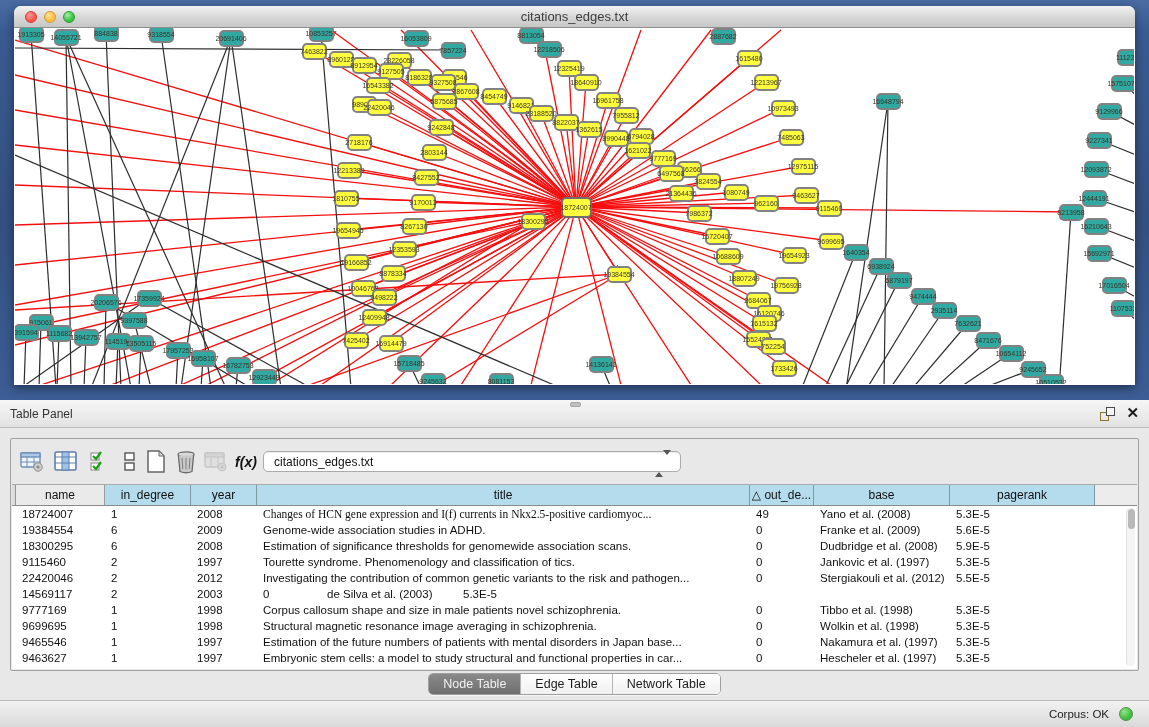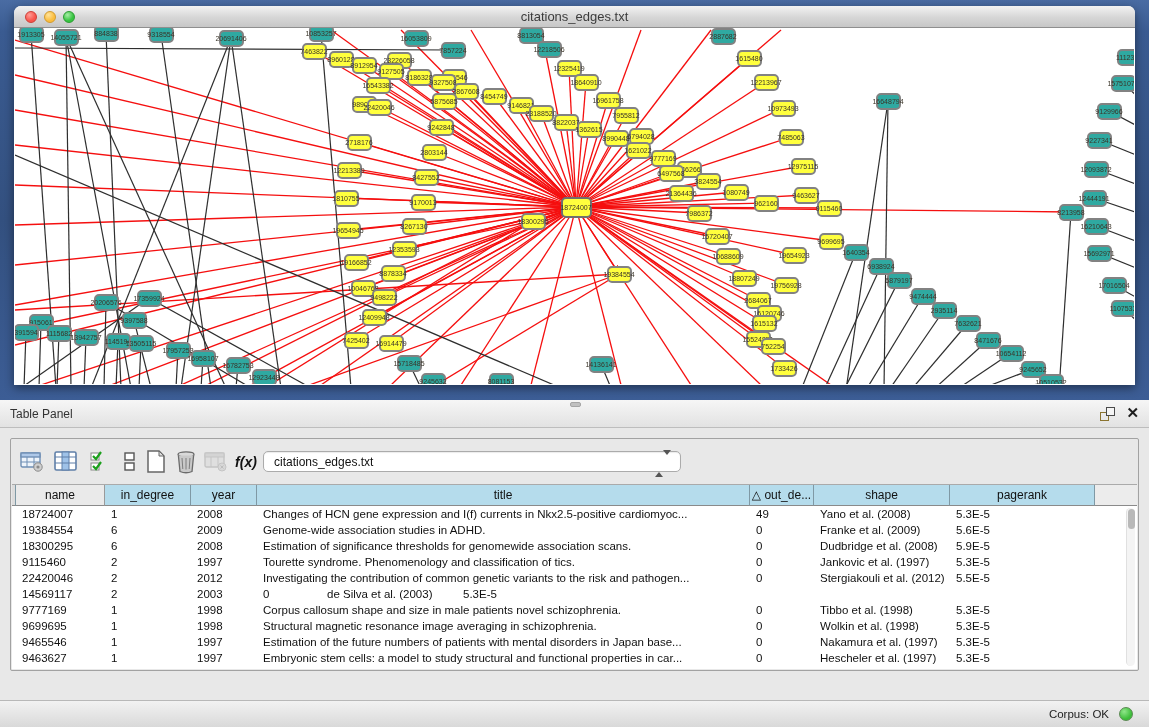--- a/index.html
+++ b/index.html
@@ -719,31 +719,31 @@
       </div>
 
       <div class="table-wrap">
         <div class="thead" id="thead">
             <div class="th strip" style="width: 4px;"></div>
             <div class="th gray" style="width: 89px;">name</div>
             <div class="th" style="width: 86px;">in_degree</div>
             <div class="th" style="width: 66px;">year</div>
             <div class="th" style="width: 493px;">title</div>
             <div class="th" style="width: 64px;">△ out_de...</div>
-            <div class="th" style="width: 136px;">shape</div>
+            <div class="th" style="width: 136px;">base</div>
             <div class="th" style="width: 145px;">pagerank</div>
             <div class="th filler"></div>
           </div>
         <div class="tbody" id="tbody">
             <div class="tr">
               <div class="td" style="width: 4px; padding: 0px;"></div>
               <div class="td" style="width: 89px;">18724007</div>
               <div class="td" style="width: 86px;">1</div>
               <div class="td" style="width: 66px;">2008</div>
-              <div class="td" style="width: 493px;">Changes of HCN gene expression and I(f) currents in Nkx2.5-positive cardiomyoc...</div>
+              <div class="td" style="width: 493px; font-family: Liberation Serif, serif;">Changes of HCN gene expression and I(f) currents in Nkx2.5-positive cardiomyoc...</div>
               <div class="td" style="width: 64px;">49</div>
               <div class="td" style="width: 136px;">Yano et al. (2008)</div>
               <div class="td" style="width: 145px;">5.3E-5</div>
             </div>
             <div class="tr">
               <div class="td" style="width: 4px; padding: 0px;"></div>
               <div class="td" style="width: 89px;">19384554</div>
               <div class="td" style="width: 86px;">6</div>
               <div class="td" style="width: 66px;">2009</div>
               <div class="td" style="width: 493px;">Genome-wide association studies in ADHD.</div>
@@ -830,19 +830,26 @@
               <div class="td" style="width: 136px;">Hescheler et al. (1997)</div>
               <div class="td" style="width: 145px;">5.3E-5</div>
             </div>
           </div>
         <div class="vscroll">
             <div class="vthumb"></div>
           </div>
       </div>
     </div>
 
+    <div class="tabs">
+      <div class="seg" id="tabs-seg">
+          <div class="tab sel">Node Table</div>
+          <div class="tab">Edge Table</div>
+          <div class="tab">Network Table</div>
+        </div>
+    </div>
   </div>
 
   <div class="statusbar">
     <span class="mem">Corpus: OK</span>
     <span class="memdot"></span>
   </div>
 </div>
 
 </body></html>

